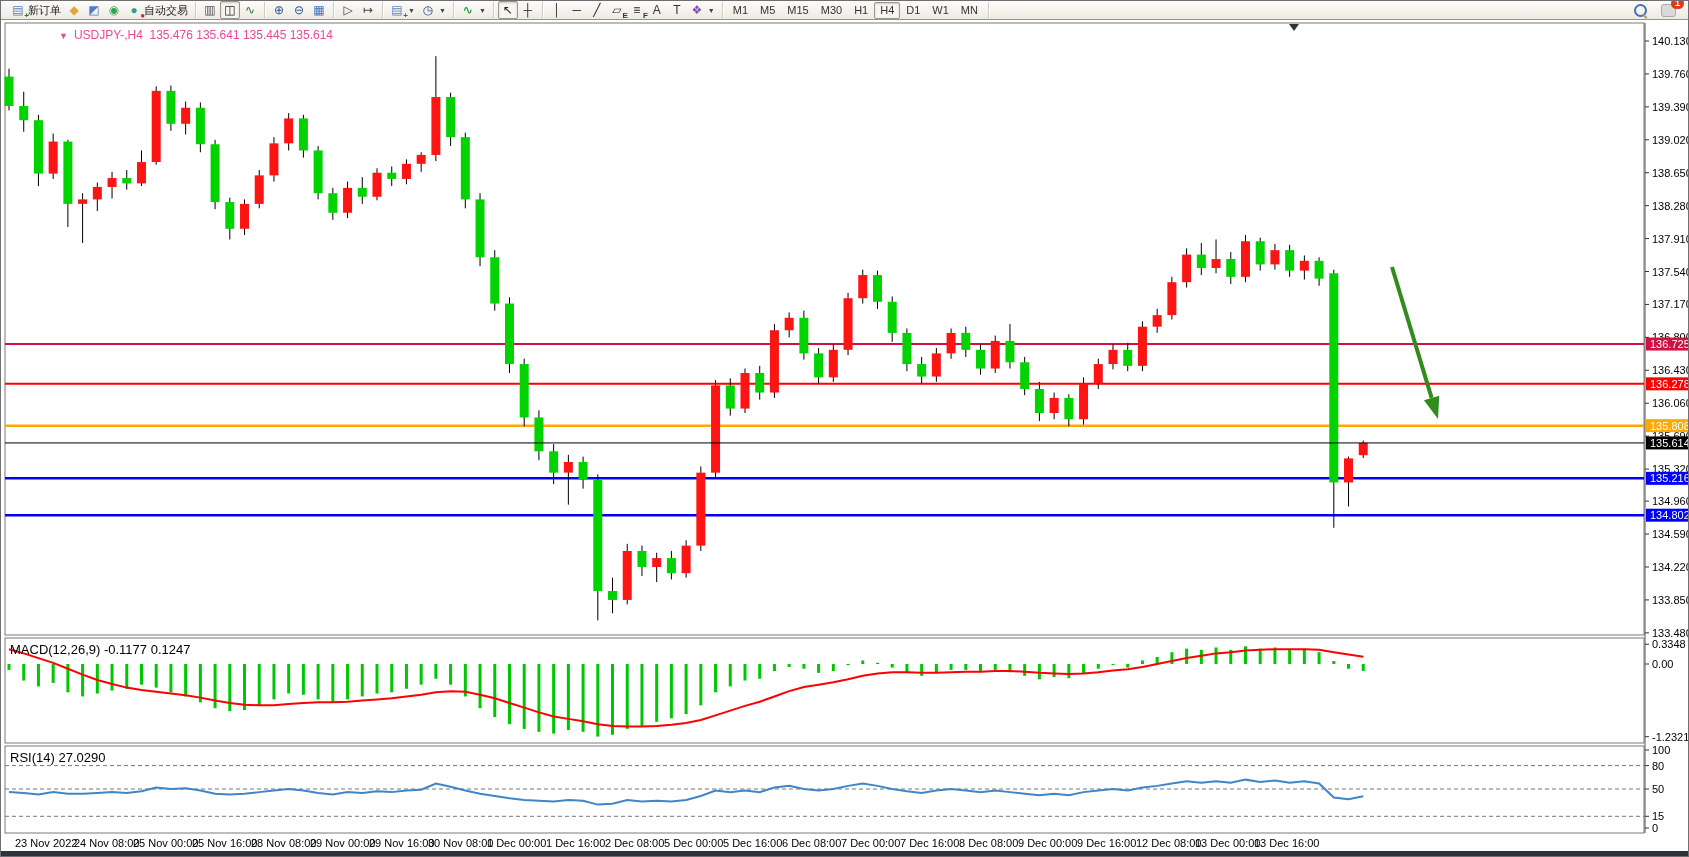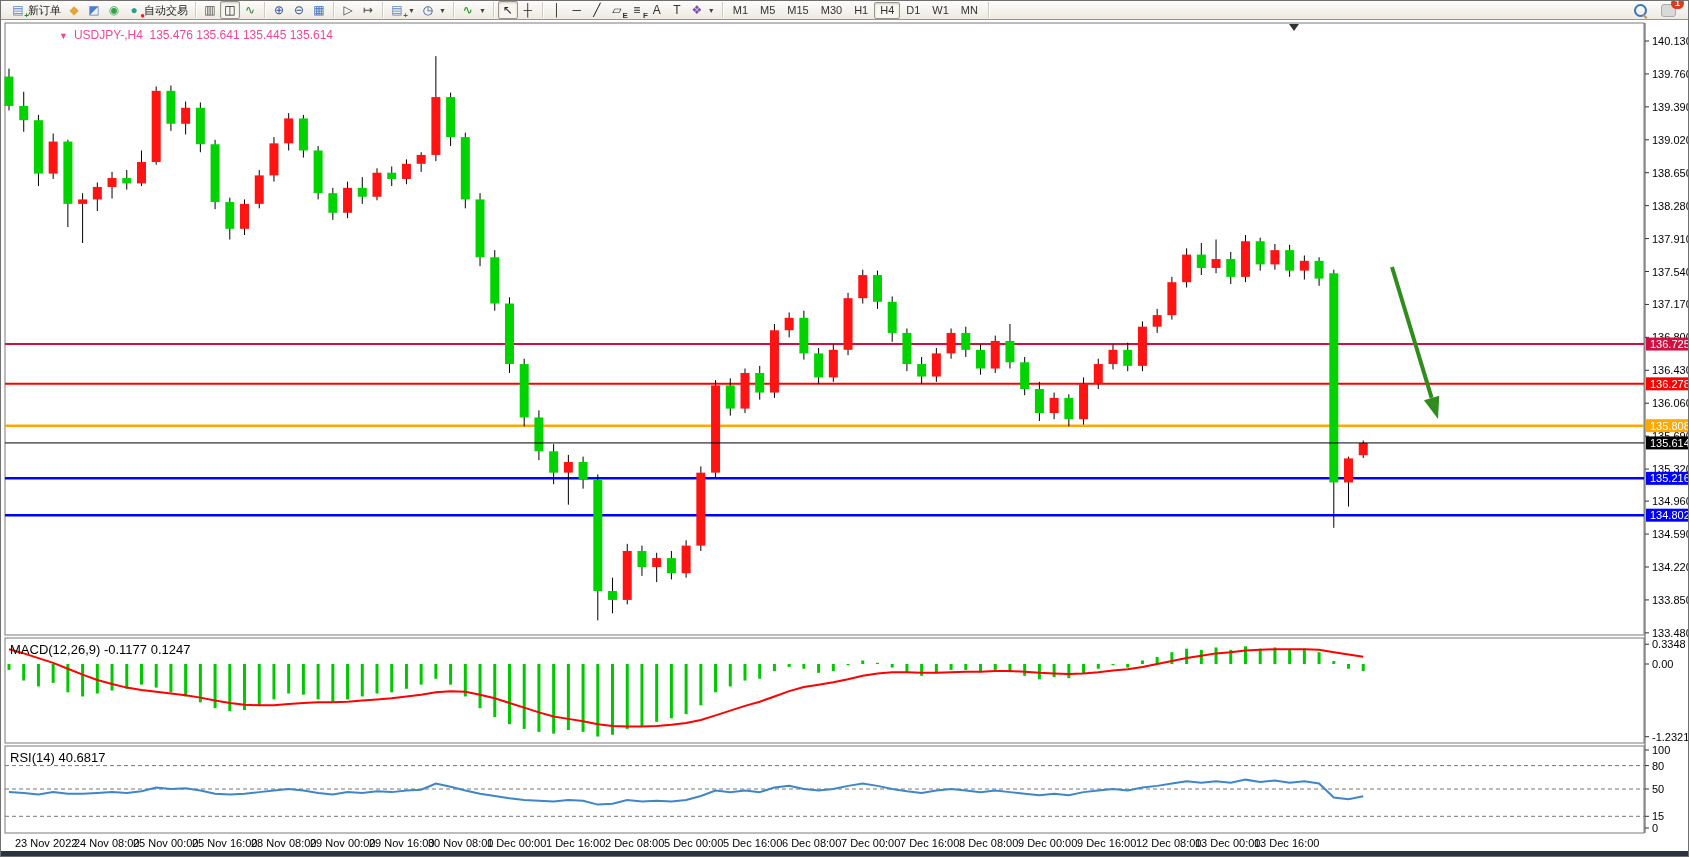--- a/index.html
+++ b/index.html
@@ -551,17 +551,17 @@
       <text x="1253" y="846" font-size="11" font-family="Liberation Sans, sans-serif" fill="#000">13 Dec 16:00</text>
     </svg>
 
   <div class="chart-title">
     <span class="tri">▼</span><span>USDJPY-,H4</span>&nbsp;&nbsp;<span>135.476 135.641 135.445 135.614</span>
   </div>
   <div class="ind-label" style="left:9px;top:641px;">
     <span>MACD(12,26,9)</span>&nbsp;<span>-0.1177 0.1247</span>
   </div>
   <div class="ind-label" style="left:9px;top:749px;">
-    <span>RSI(14)</span>&nbsp;<span>40.6817</span>
+    <span>RSI(14)</span>&nbsp;<span>27.0290</span>
   </div>
 
   <div class="bottom-edge"></div>
 </div>
 
 </body></html>

